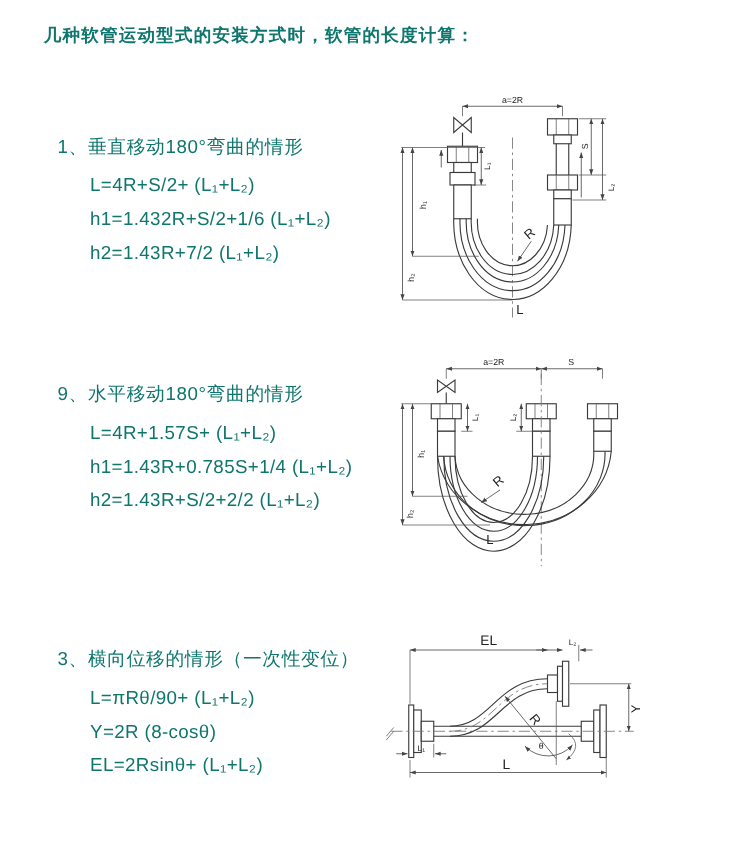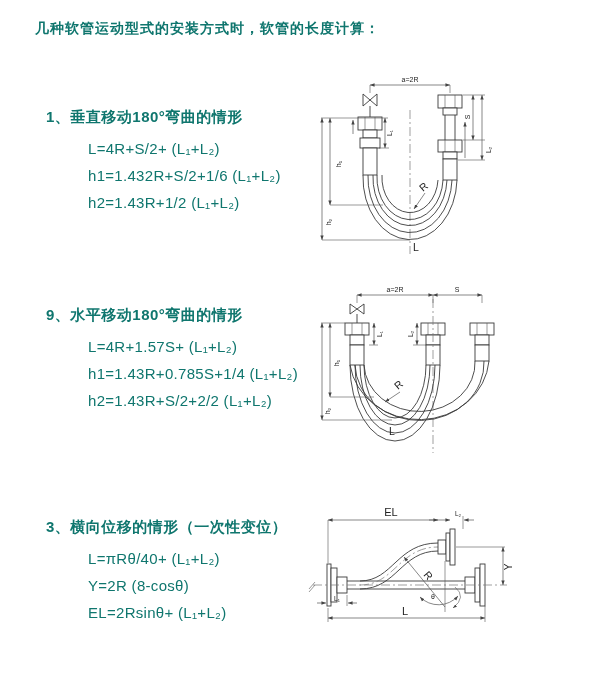--- a/index.html
+++ b/index.html
@@ -1,22 +1,22 @@
 <!DOCTYPE html>
 <html><head>
 <meta charset="utf-8">
 <style>
   html,body{margin:0;padding:0;background:#fff;}
   .page{position:relative;width:600px;height:675px;background:#fff;overflow:hidden;
         font-family:"Liberation Sans","DejaVu Sans",sans-serif;color:#0f766e;}
   .title{position:absolute;left:35px;top:20px;font-size:14px;font-weight:bold;
          letter-spacing:1px;margin:0;white-space:nowrap;}
   .sec{position:absolute;left:46px;font-size:15px;}
-  .sec .head{position:absolute;left:0;top:0;white-space:nowrap;font-weight:700;letter-spacing:.5px;}
-  .sec .f{position:absolute;left:42px;white-space:nowrap;letter-spacing:.3px;}
+  .sec .head{position:absolute;left:0;top:0;white-space:nowrap;font-weight:400;letter-spacing:.5px;}
+  .sec .f{position:absolute;left:26px;white-space:nowrap;letter-spacing:.3px;}
   .sec .f1{top:32px}.sec .f2{top:59px}.sec .f3{top:86px}
   #sec1{top:108px}#sec2{top:306px}#sec3{top:518px}
   svg{position:absolute;overflow:visible;}
   svg text{fill:#222;font-family:"Liberation Sans","DejaVu Sans",sans-serif;}
   .ln{fill:none;stroke:#3a3a3a;stroke-width:0.9;}
   .fit{fill:#fff;stroke:#3a3a3a;stroke-width:0.9;}
   .cl{fill:none;stroke:#777;stroke-width:0.7;stroke-dasharray:9 3 2 3;}
   .dim{fill:none;stroke:#555;stroke-width:0.7;}
   .ext{fill:none;stroke:#555;stroke-width:0.6;}
   .dt{font-size:7px;}
@@ -33,33 +33,33 @@
 <body>
 
 <div class="page">
 
   <h1 class="title">几种软管运动型式的安装方式时，软管的长度计算：</h1>
 
   <div class="sec" id="sec1">
     <div class="head">1、垂直移动180°弯曲的情形</div>
     <div class="f f1">L=4R+S/2+ (L₁+L₂)</div>
     <div class="f f2">h1=1.432R+S/2+1/6 (L₁+L₂)</div>
-    <div class="f f3">h2=1.43R+1/2 (L₁+L₂)</div>
+    <div class="f f3">h2=1.43R+7/2 (L₁+L₂)</div>
   </div>
 
   <div class="sec" id="sec2">
     <div class="head">9、水平移动180°弯曲的情形</div>
     <div class="f f1">L=4R+1.57S+ (L₁+L₂)</div>
     <div class="f f2">h1=1.43R+0.785S+1/4 (L₁+L₂)</div>
     <div class="f f3">h2=1.43R+S/2+2/2 (L₁+L₂)</div>
   </div>
 
   <div class="sec" id="sec3">
     <div class="head">3、横向位移的情形（一次性变位）</div>
-    <div class="f f1">L=πRθ/40+ (L₁+L₂)</div>
+    <div class="f f1">L=πRθ/90+ (L₁+L₂)</div>
     <div class="f f2">Y=2R (8-cosθ)</div>
     <div class="f f3">EL=2Rsinθ+ (L₁+L₂)</div>
   </div>
 
   <svg id="d1" width="268" height="188" style="left:315px;top:72px;">
     <defs>
       <marker id="m1" markerWidth="7" markerHeight="6" refX="6.5" refY="3" orient="auto-start-reverse">
         <path d="M0,0.6 L6.5,3 L0,5.4 z" fill="#444"></path>
       </marker>
       <pattern id="b1" width="3.5" height="3.5" patternUnits="userSpaceOnUse">

